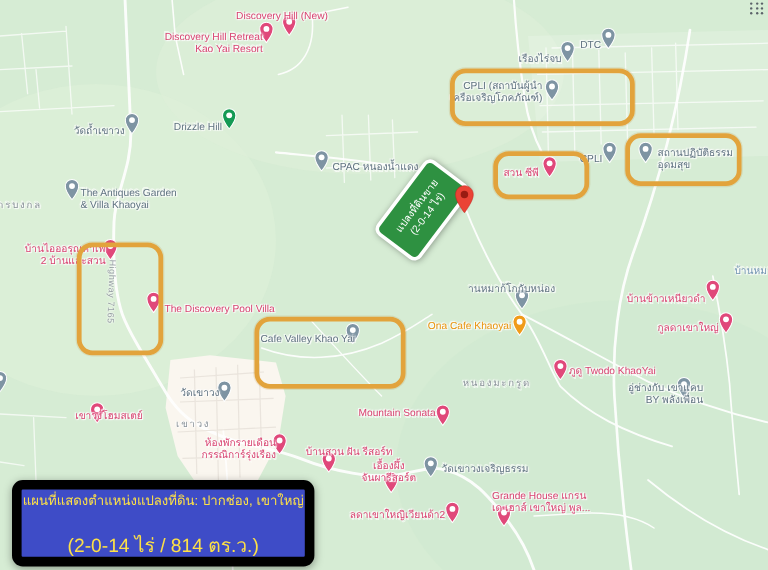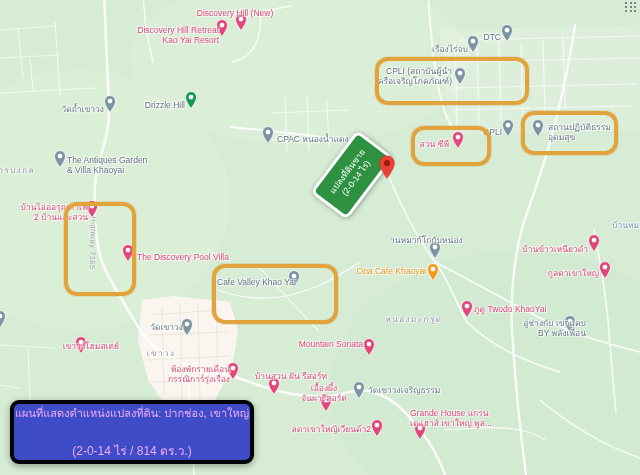--- a/index.html
+++ b/index.html
@@ -28,27 +28,27 @@
   #property-label{
     position:absolute;left:352px;top:175px;z-index:8;width:66px;
     transform:translate(-50%,-50%) rotate(-53deg);
     background:#2e9141;border:3px solid #fff;border-radius:7px;
     box-shadow:0 1px 5px rgba(0,0,0,.35);
     color:#fff;font-size:8.5px;line-height:1.3;text-align:center;padding:9px 3px;
   }
   #property-pin{position:absolute;left:387px;top:183px;z-index:9;transform:translate(-50%,-100%);}
   #caption-box{
     position:absolute;left:10px;top:400px;width:236px;height:56px;z-index:10;
-    background:#3e4cc7;border:4px solid #000000;border-radius:9px;
+    background:#3e4cc7;border:8px solid #000000;border-radius:9px;
     box-shadow:0 2px 7px rgba(0,0,0,.35);
-    display:flex;flex-direction:column;justify-content:space-between;align-items:center;
-    color:#f0abfc;
+    display:flex;flex-direction:column;justify-content:flex-start;align-items:center;
+    color:#fde047;
   }
   #caption-box .cap1{font-size:11px;white-space:nowrap;}
-  #caption-box .cap2{font-size:12px;margin-top:4px;}
+  #caption-box .cap2{font-size:16px;margin-top:16px;}
   #road-label{
     position:absolute;left:93px;top:243px;z-index:4;color:#98a0a5;font-size:7.5px;
     transform:translate(-50%,-50%) rotate(92deg);white-space:nowrap;letter-spacing:.5px;
     text-shadow:0 0 2px #fff,0 0 2px #fff;
   }
   #google-logo{position:absolute;left:296px;top:455px;z-index:10;font-size:12.5px;font-weight:bold;letter-spacing:-.3px;opacity:.9;margin-top:37px;}
   #apps-grid{position:absolute;left:625px;top:2px;z-index:10;display:grid;grid-template-columns:repeat(3,3px);grid-gap:1.5px;}
   #apps-grid i{width:2.4px;height:2.4px;border-radius:50%;background:#5b6269;display:block;}
 </style>
 </head>

